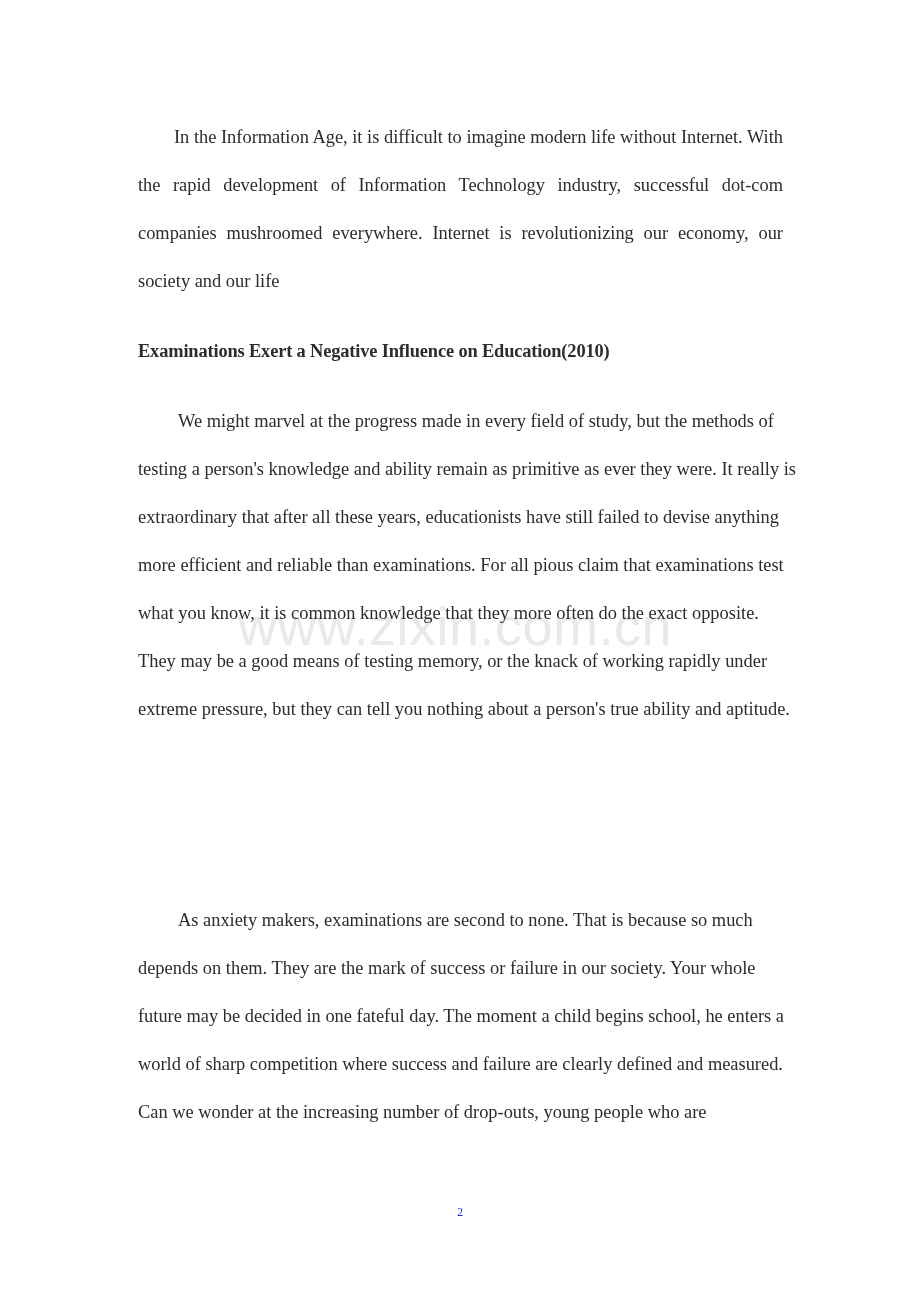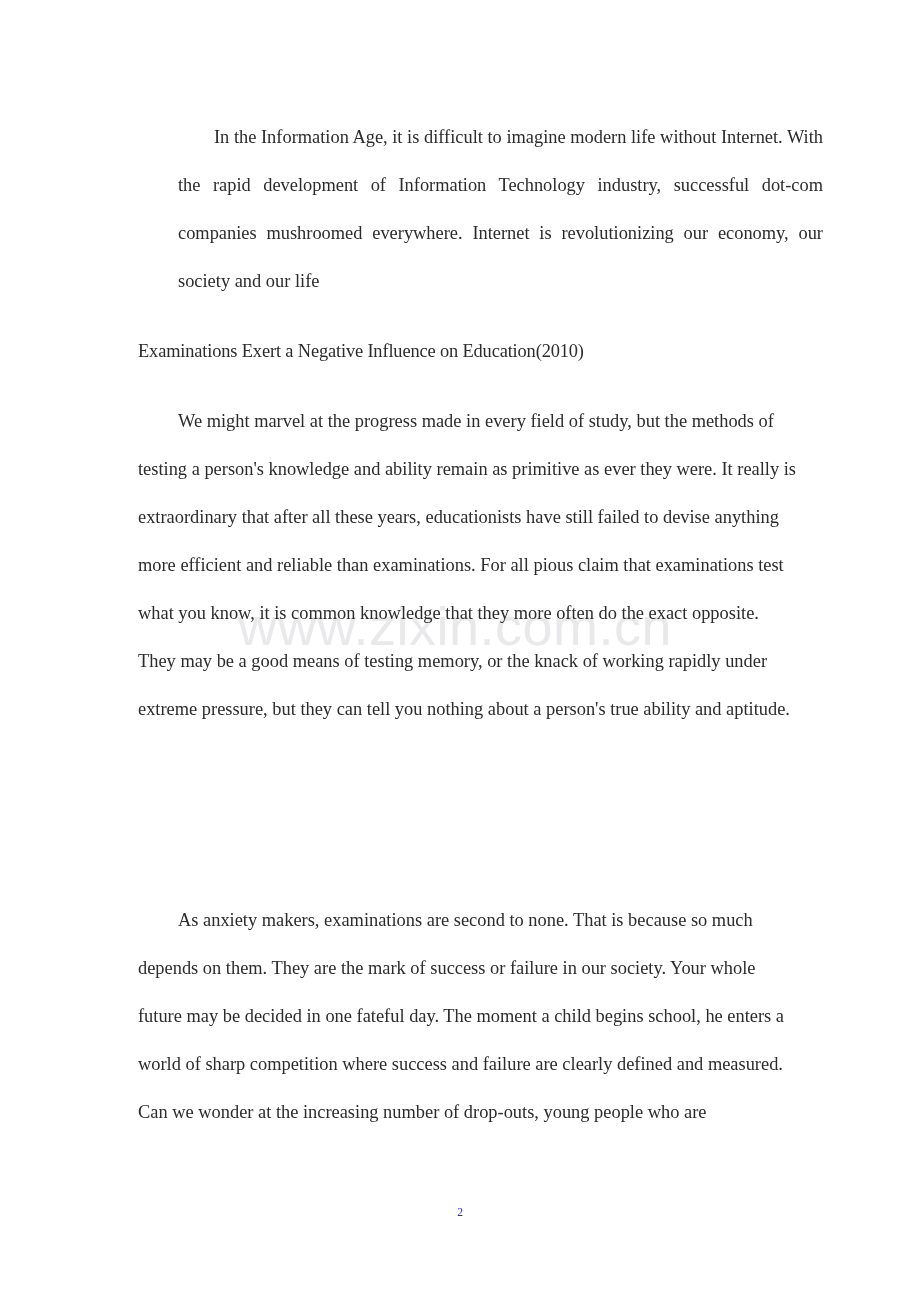--- a/index.html
+++ b/index.html
@@ -47,37 +47,36 @@
     position: relative;
     font-size: 18.4px;
     line-height: 48px;
     margin: 0;
     z-index: 5;
     background: transparent;
   }
   .para.justify {
     text-align: justify;
     text-justify: inter-word;
-    margin-left: 40px;
   }
   .para.left {
     text-align: left;
   }
   .indent {
     display: inline-block;
     width: 36px;
   }
   .indent.wide {
     width: 40px;
   }
   .heading {
     position: relative;
     font-size: 18.4px;
     line-height: 48px;
-    font-weight: normal;
+    font-weight: bold;
     letter-spacing: -0.15px;
     margin: 0;
     z-index: 5;
   }
   .p1 { position: absolute; top: 113px; left: 0; width: 645px; }
   .h1 { position: absolute; top: 327px; left: 0; width: 645px; }
   .p2 { position: absolute; top: 397px; left: 0; width: 660px; }
   .p3 { position: absolute; top: 896px; left: 0; width: 660px; }
 
   

